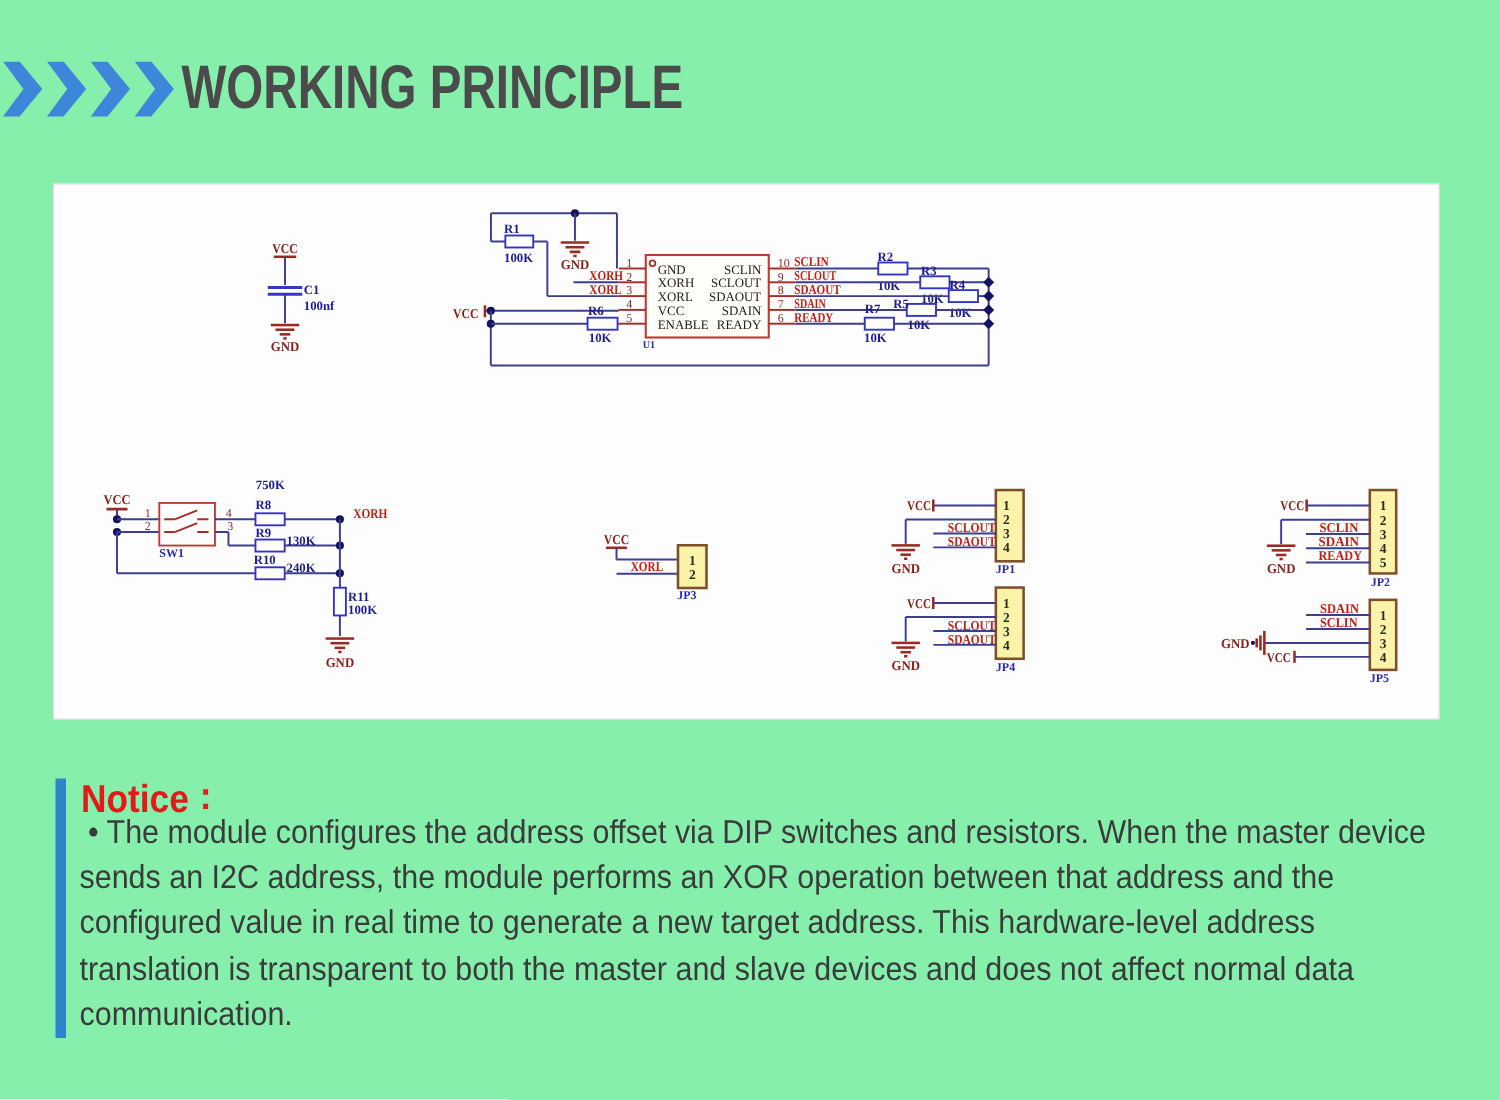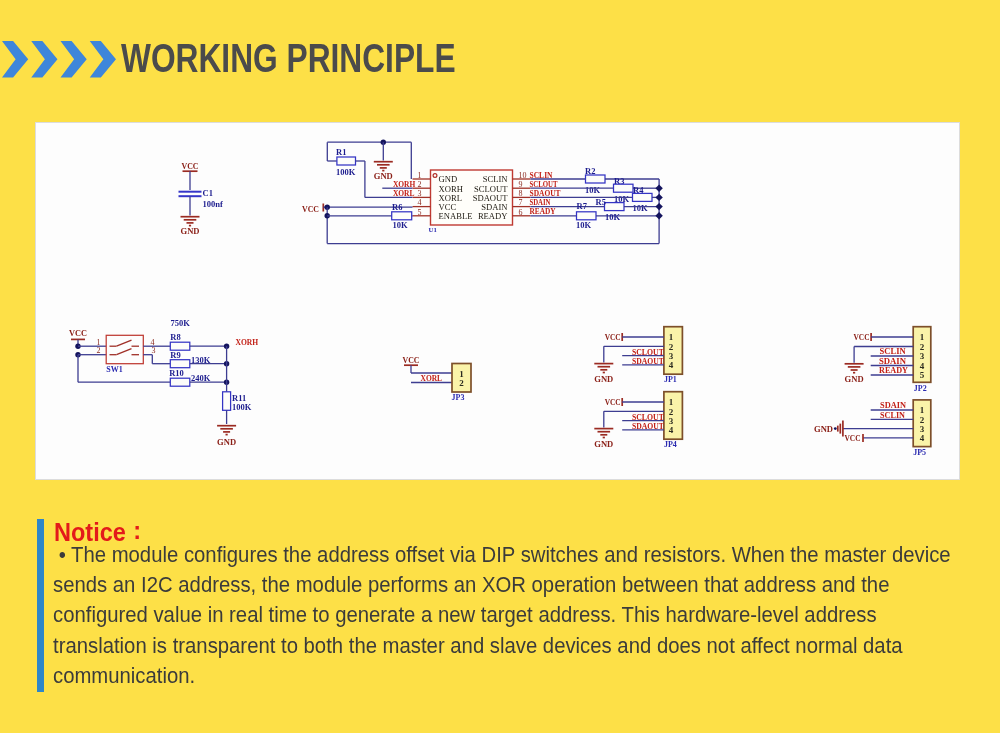--- a/index.html
+++ b/index.html
@@ -1,15 +1,15 @@
 <!DOCTYPE html>
 <html><head><meta charset="utf-8">
 <style>
 html,body{margin:0;padding:0;background:#ffffff;}
-.page{position:relative;width:1000px;height:733px;background:#fde047;overflow:hidden;
+.page{position:relative;width:1000px;height:733px;background:#86efac;overflow:hidden;
   font-family:"Liberation Sans",sans-serif;}
 .chev{position:absolute;left:2px;top:41.2px;}
 .title{position:absolute;left:120.5px;top:38.1px;font-size:41px;font-weight:bold;color:#4b4b4b;
   line-height:41px;white-space:nowrap;transform:scaleX(0.773);transform-origin:0 0;}
 .schem{position:absolute;left:34.5px;top:122px;width:925px;height:358px;}
 svg text{font-family:"Liberation Serif",serif;}
 .w{stroke:#3d3d91;stroke-width:1.3;fill:none;}
 .cap{stroke:#3535c8;stroke-width:2;fill:none;}
 .r{stroke:#a03028;stroke-width:1.3;fill:none;}
 .r2{stroke:#9b2b22;stroke-width:1.7;fill:none;}

